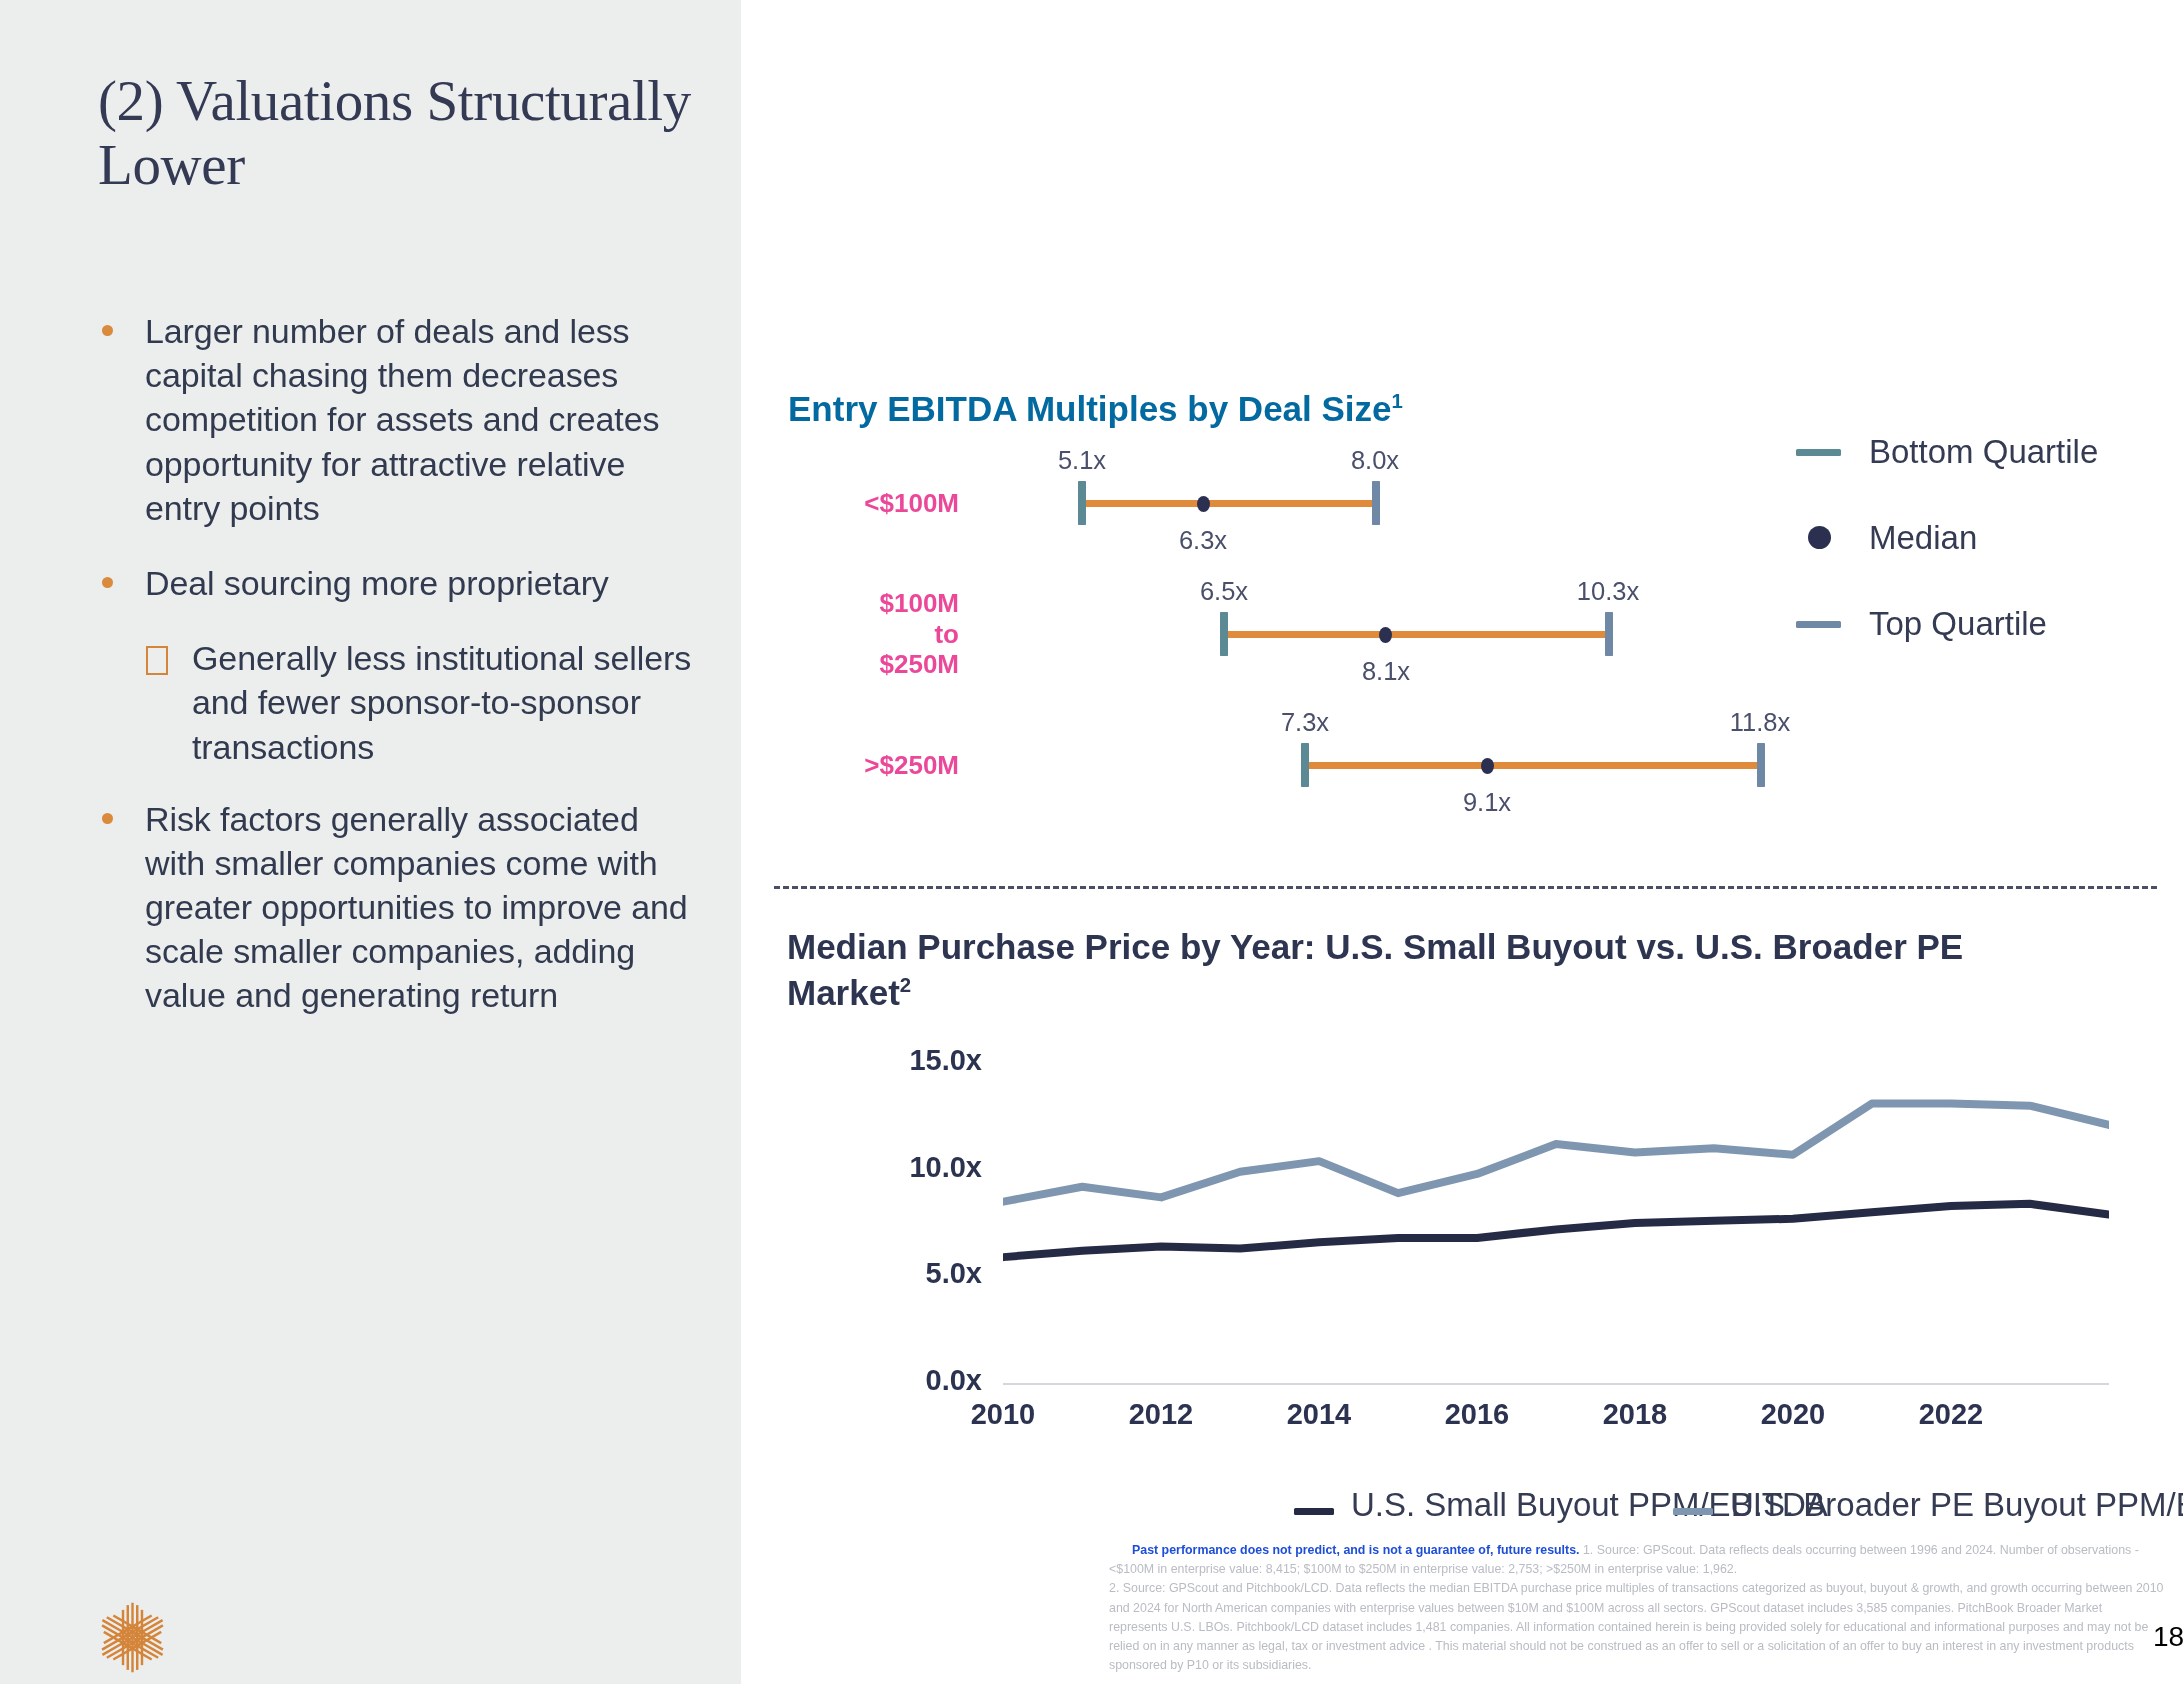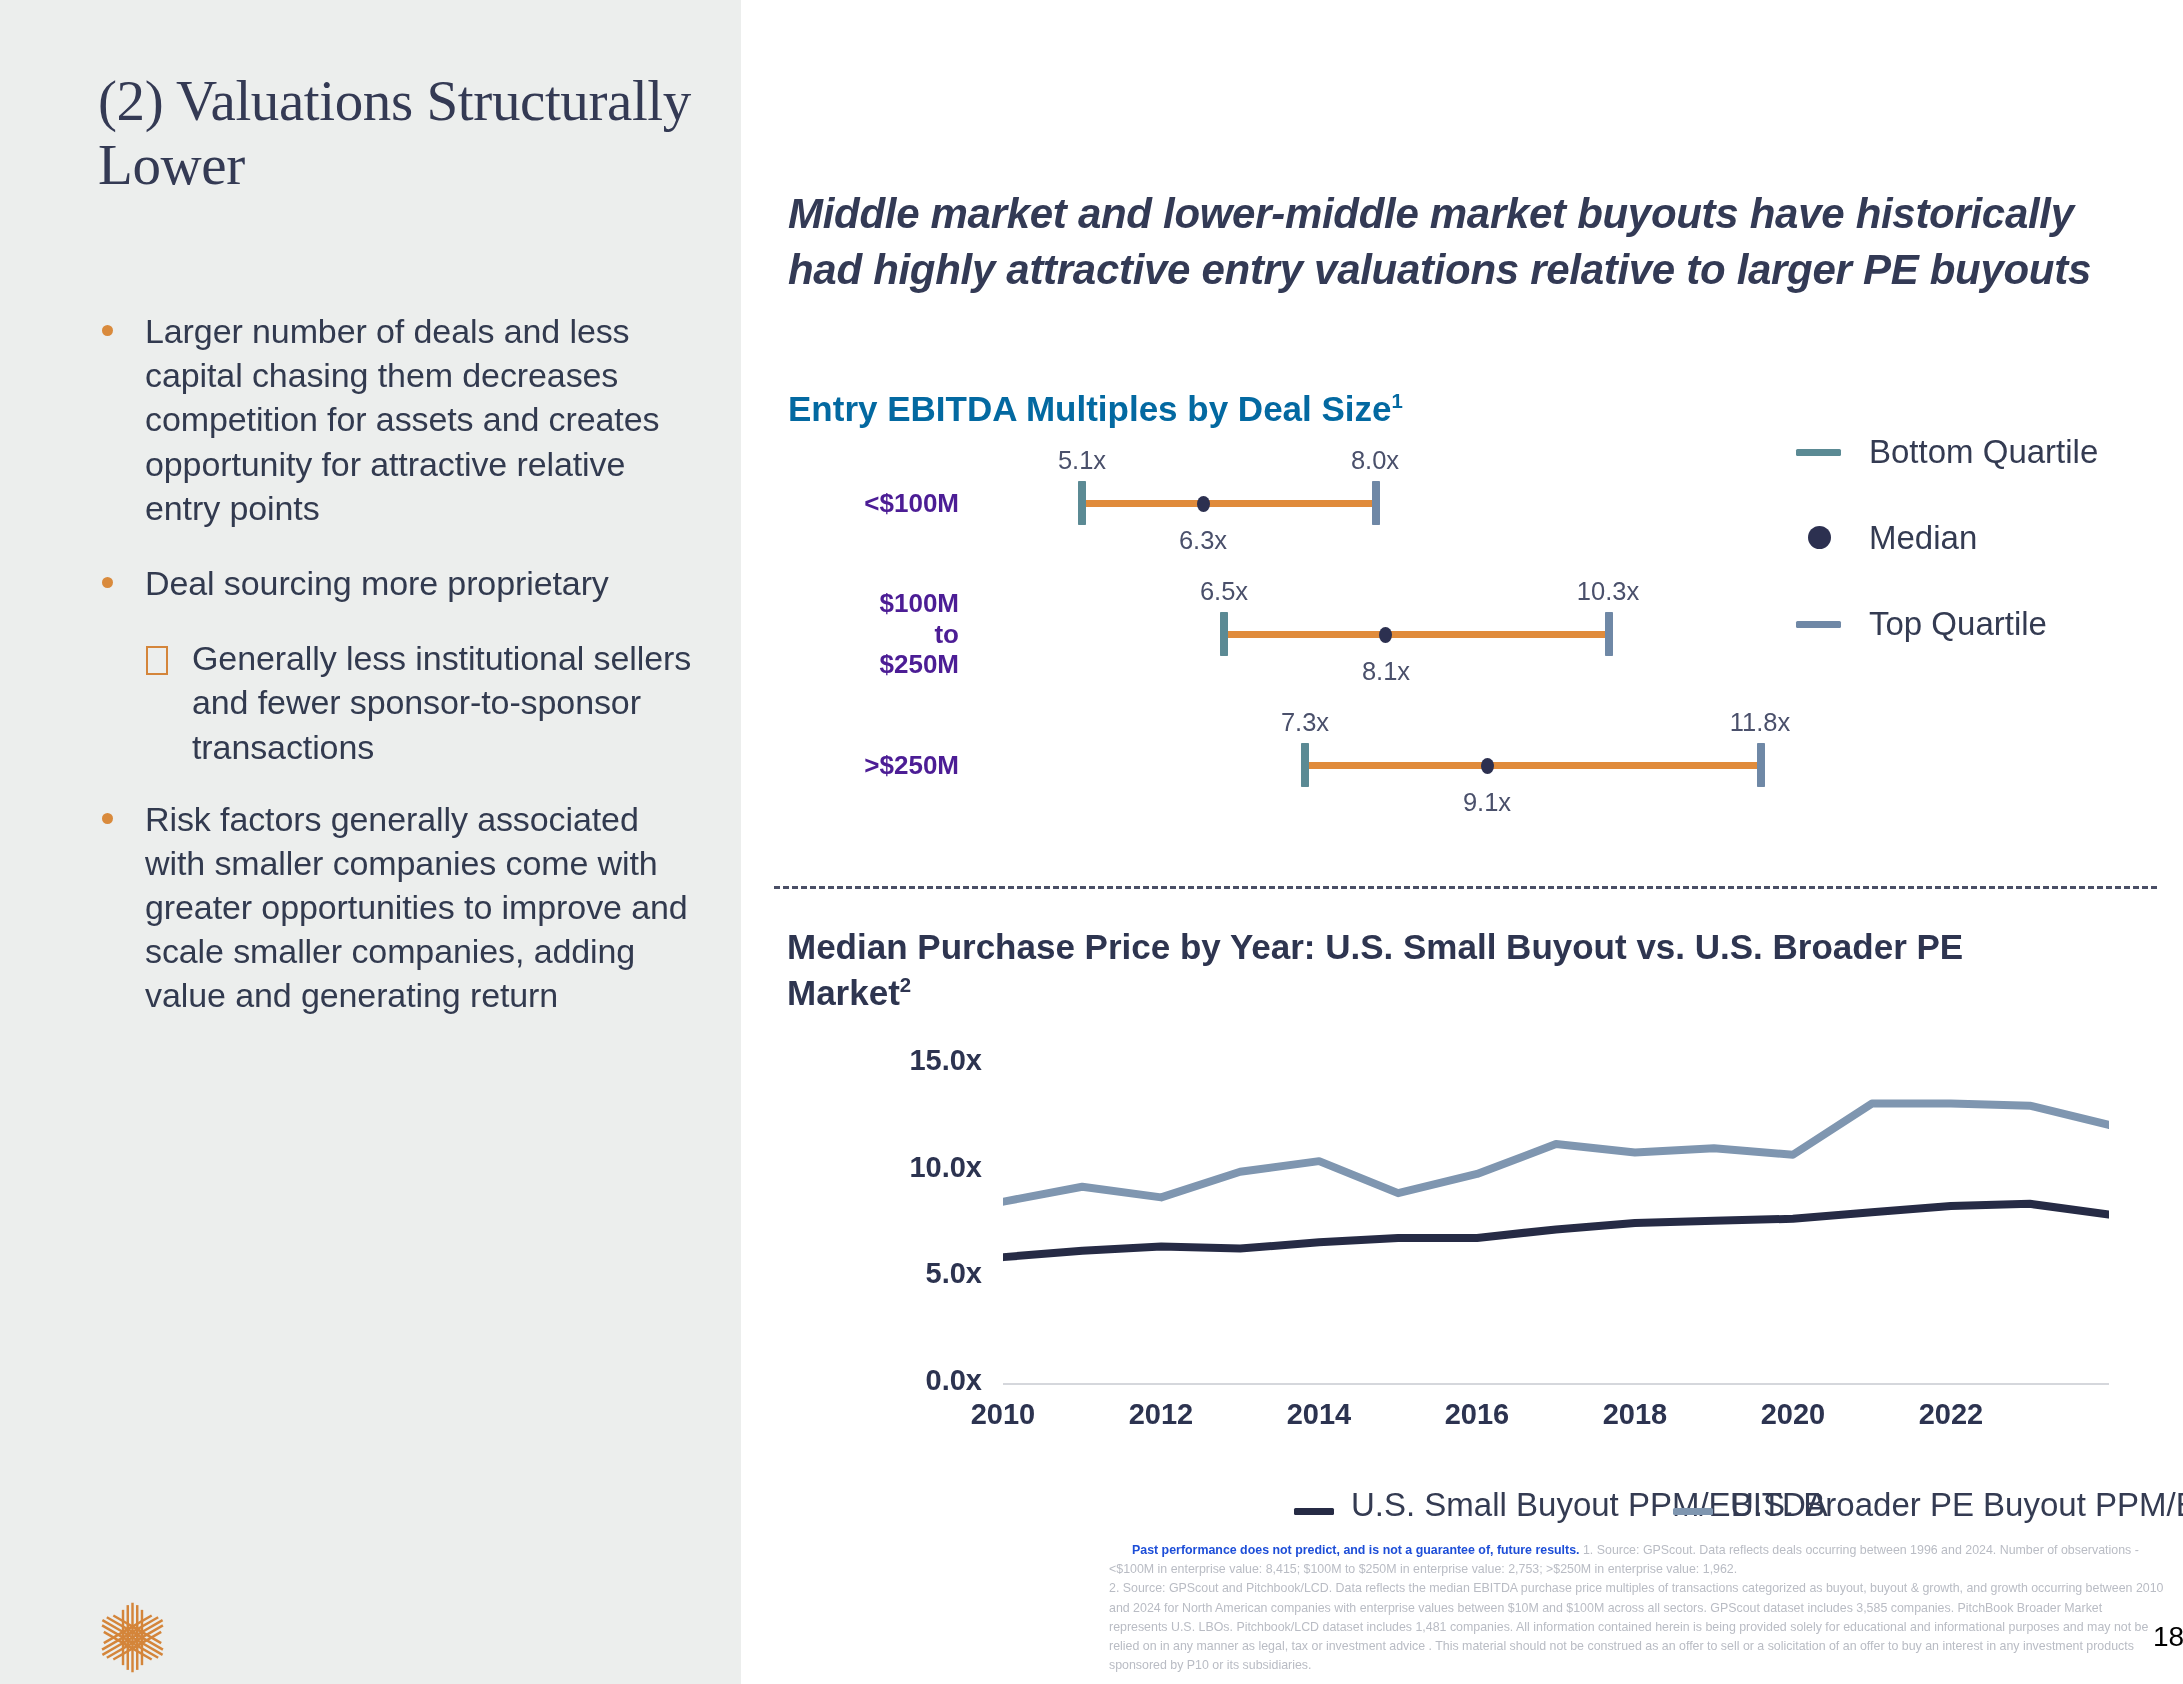--- a/index.html
+++ b/index.html
@@ -65,21 +65,21 @@
   #chart1-title{
     position:absolute; left:47px; top:389px;
     font-size:35px; font-weight:bold; color:#0369a1;
   }
   #chart1-title sup{ font-size:20.4px; }
 
   #chart1{ position:absolute; left:0; top:437px; width:1442px; height:422px; }
   .range-row{ position:absolute; left:0; width:1442px; height:44px; }
   .row-label{
     position:absolute; left:29px; width:189px;
-    text-align:right; font-size:26px; font-weight:bold; color:#4c1d95;
+    text-align:right; font-size:26px; font-weight:bold; color:#ec4899;
     line-height:1.18;
   }
   .rangebar{ position:absolute; height:44px; }
   .rb-line{
     position:absolute; top:19px; height:7.3px; background:#e08b3b;
   }
   .cap{
     position:absolute; top:0; width:8px; height:44px; border-radius:0.7px;
   }
   .cap.left{ background:#5b8a94; }
@@ -229,21 +229,20 @@
           <line x1="56" y1="52" x2="56" y2="9"></line>
         <line x1="62" y1="56" x2="62" y2="15"></line>
       </g>
     </g>
   </svg>
 
 </div>
 
 <div id="right-panel">
 
-  <div id="headline">Middle market and lower-middle market buyouts have historically had highly attractive entry valuations relative to larger PE buyouts</div>
 
   <div id="chart1-title">
     <span>Entry EBITDA Multiples by Deal Size</span><sup>1</sup>
   </div>
 
   <div id="chart1">
       <div class="range-row" style="top: 44px;">
         <div class="row-label" style="top: 6.5px;">
           <div>&lt;$100M</div>
         </div>

